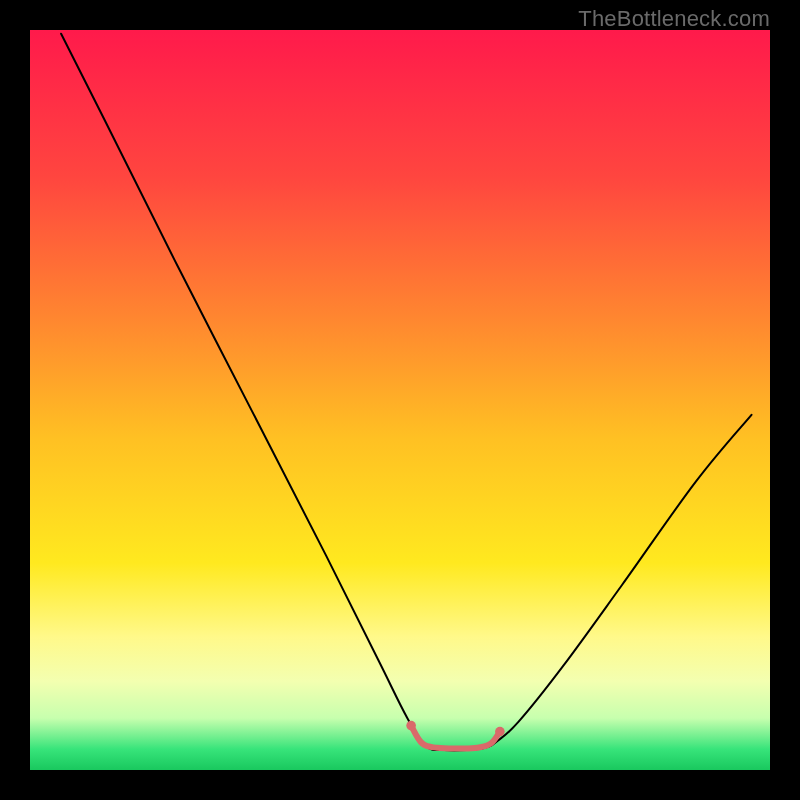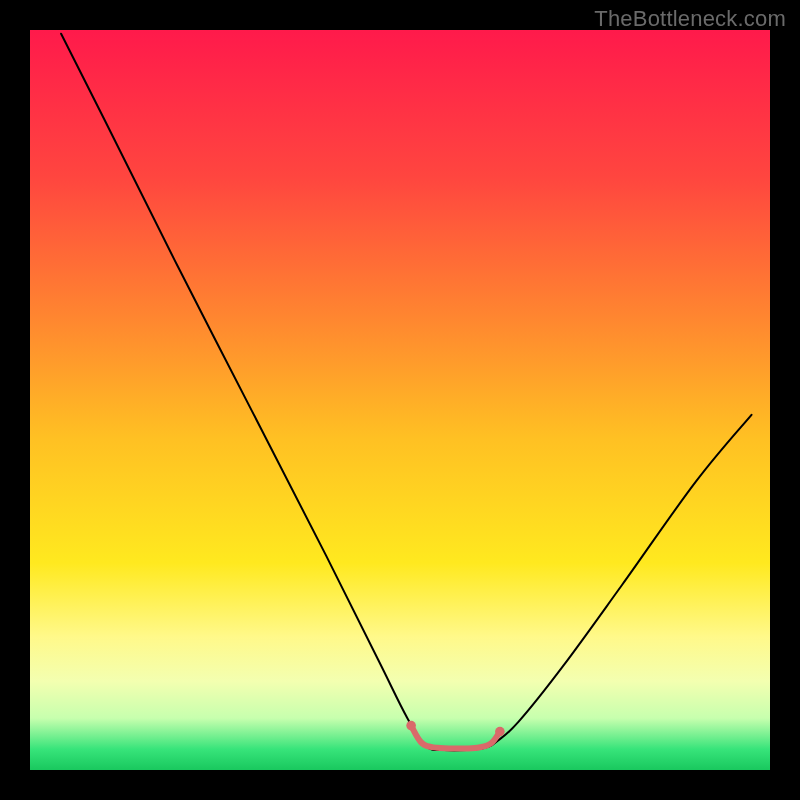--- a/index.html
+++ b/index.html
@@ -12,21 +12,21 @@
     overflow: hidden;
   }
   .stage {
     position: relative;
     width: 800px;
     height: 800px;
   }
   .watermark {
     position: absolute;
     top: 6px;
-    right: 14px;
+    right: 30px;
     color: #6a6a6a;
     font-size: 22px;
     letter-spacing: 0.2px;
     user-select: none;
   }
   svg {
     position: absolute;
     left: 0;
     top: 0;
   }

